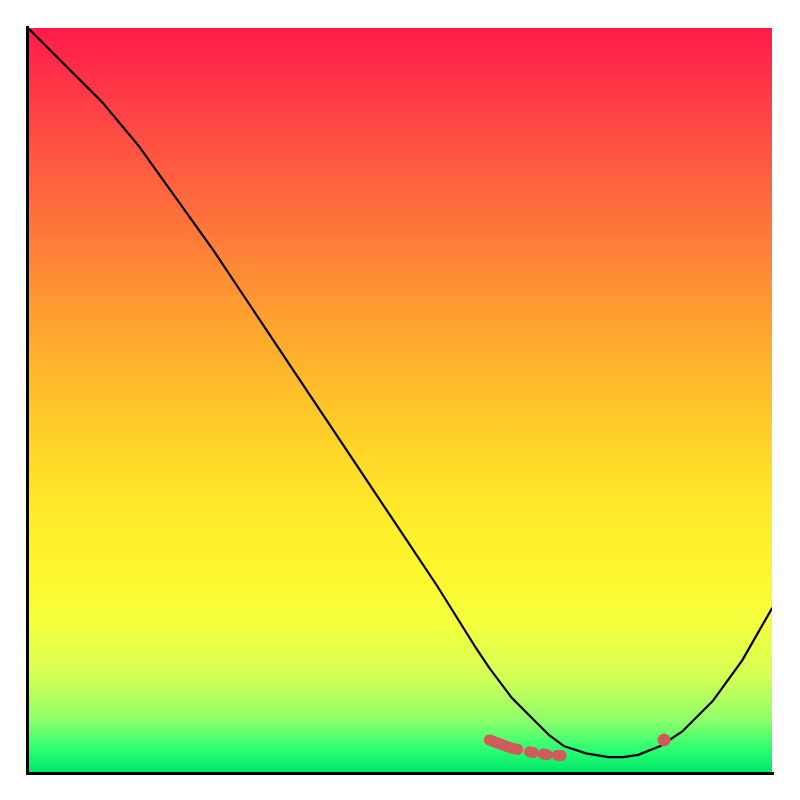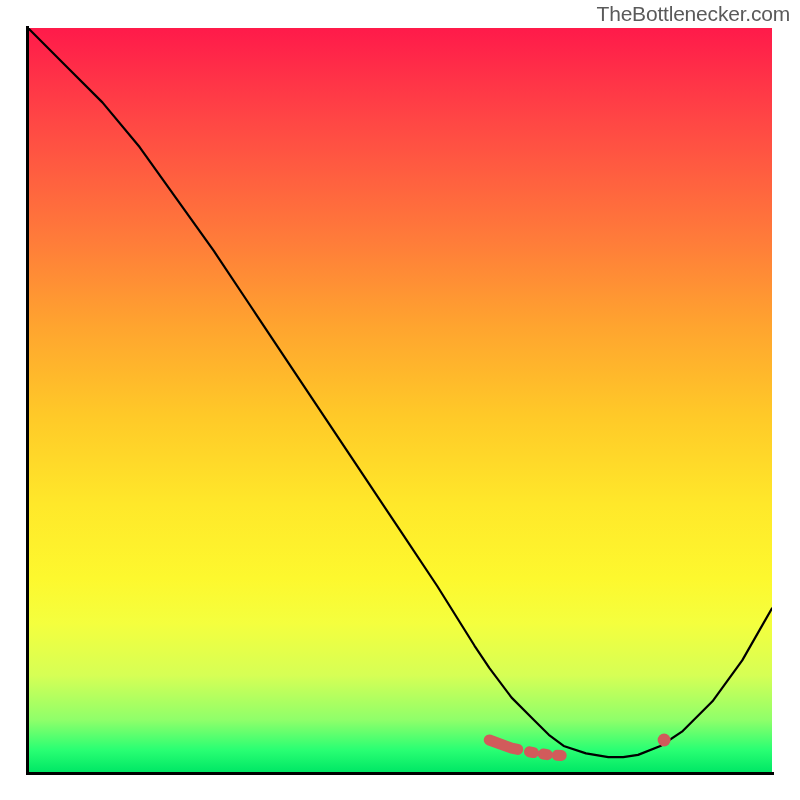--- a/index.html
+++ b/index.html
@@ -71,21 +71,20 @@
     width: 744px;
     height: 744px;
     z-index: 2;
   }
 </style>
 </head>
 <body>
 
 <div class="chart-container">
 
-  <div class="watermark">TheBottlenecker.com</div>
 
   <div class="plot-area"></div>
 
   <div class="axis-line axis-left"></div>
   <div class="axis-line axis-bottom"></div>
 
   <svg class="overlay" viewBox="0 0 744 744">
     <path id="main-curve" fill="none" stroke="#000000" stroke-width="2.2" stroke-linecap="round" stroke-linejoin="round" d="M0.00 0.00 L37.20 37.20 L74.40 74.40 L111.60 119.04 L148.80 171.12 L186.00 223.20 L223.20 279.00 L260.40 334.80 L297.60 390.60 L334.80 446.40 L372.00 502.20 L409.20 558.00 L446.40 617.52 L461.28 639.84 L483.60 669.60 L505.92 691.92 L520.80 706.80 L535.68 717.96 L558.00 725.40 L580.32 729.12 L595.20 729.12 L610.08 726.89 L632.40 717.96 L654.72 703.08 L684.48 673.32 L714.24 632.40 L744.00 580.32"></path>
     <path id="hl-seg" fill="none" stroke="#d15b5b" stroke-width="11" stroke-linecap="round" stroke-linejoin="round" stroke-dasharray="30 12 4 10 4 10 4 200" d="M461.28 712.01 L483.60 720.19 L505.92 724.66 L520.80 726.89 L535.68 727.63 L558.00 727.63 L580.32 727.63 L595.20 726.89 L610.08 721.68"></path>
     <circle id="hl-pt" r="6.5" fill="#d15b5b" cx="636.12" cy="712.01"></circle>

